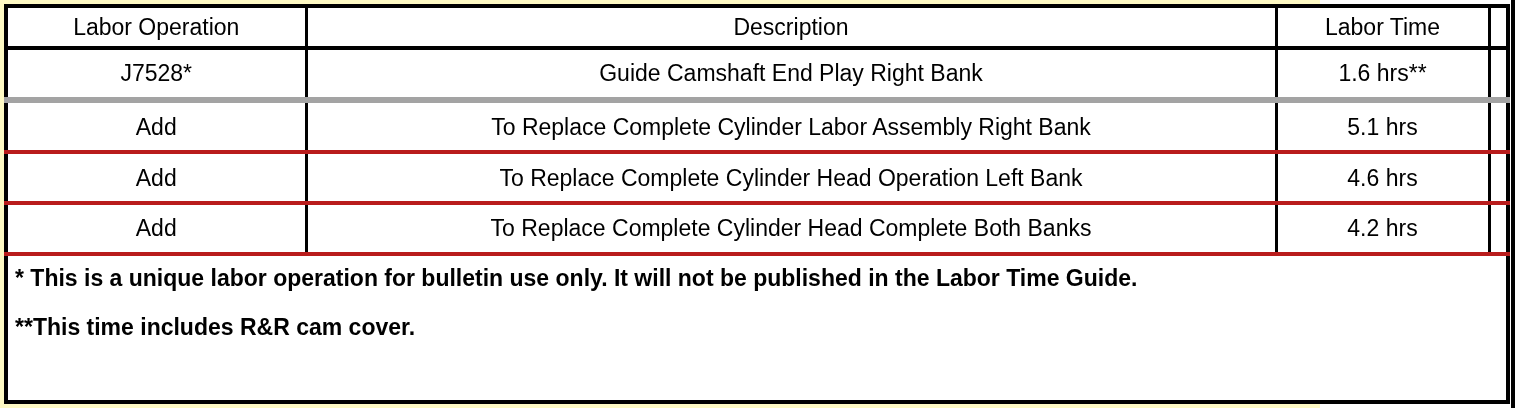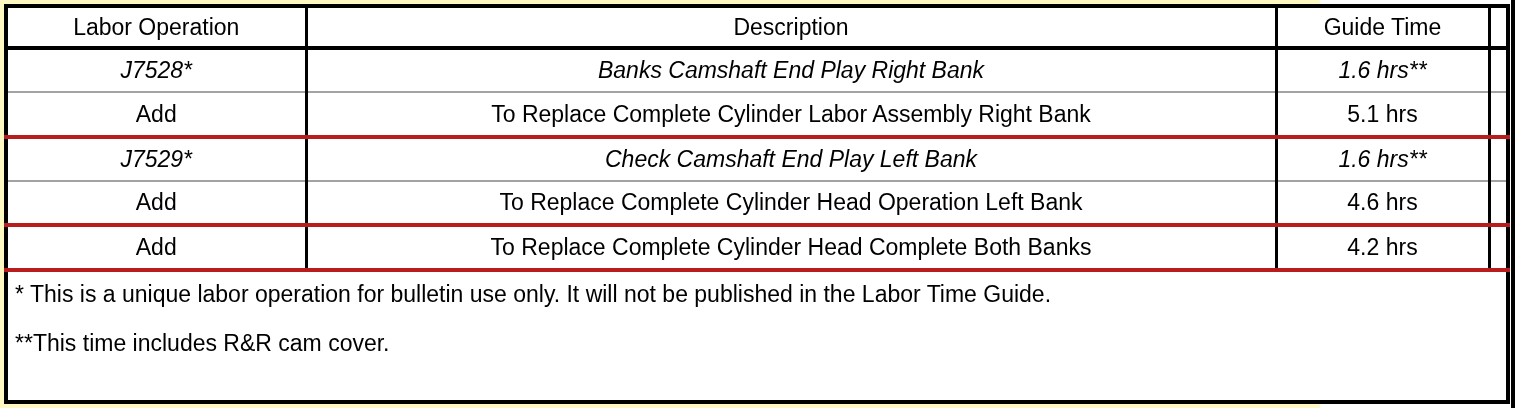--- a/index.html
+++ b/index.html
@@ -73,21 +73,21 @@
     border-left: 4px solid #000;
     border-right: 4px solid #000;
     border-bottom: 4px solid #000;
   }
 
   
   .vsep-right { border-right: 3px solid #000; }
 
   
   tr.hdr-row > * { border-bottom: 4px solid #000; height: 38px; }
-  tr.thin-bottom > * { border-bottom: 2px solid #a3a3a3; font-style: italic; }
+  tr.thin-bottom > * { border-bottom: 6px solid #a3a3a3; }
   tr.thick-bottom > * { border-bottom: 4px solid #b91c1c; }
 
   tr.data-row > * { height: 37px; }
 
   th.hdr {
     font-weight: bold;
     font-size: 24px;
   }
 
   td.desc-cell, th.hdr-desc {
@@ -99,20 +99,21 @@
   td.blank-cell { background: #ffffff; }
 
   
   tr.note-row > td {
     height: 106px;
     text-align: left;
     vertical-align: top;
     padding: 9px 0 0 7px;
     font-size: 23px;
     line-height: 1.15;
+    font-weight: bold;
   }
   .note-line {
     display: block;
     white-space: nowrap;
   }
   .note-gap {
     display: block;
     height: 22px;
   }
 </style>
@@ -128,46 +129,40 @@
       <colgroup>
         <col class="c-op">
         <col class="c-desc">
         <col class="c-time">
         <col class="c-blank">
       </colgroup>
       <thead>
         <tr class="hdr-row">
           <th class="hdr vsep-right">Labor Operation</th>
           <th class="hdr hdr-desc vsep-right">Description</th>
-          <th class="hdr vsep-right">Guide Time</th>
+          <th class="hdr vsep-right">Labor Time</th>
           <th class="blank-cell"></th>
         </tr>
       </thead>
       <tbody>
 
         <tr class="data-row thin-bottom">
           <td class="vsep-right">J7528*</td>
-          <td class="desc-cell vsep-right">Banks Camshaft End Play Right Bank</td>
+          <td class="desc-cell vsep-right">Guide Camshaft End Play Right Bank</td>
           <td class="vsep-right">1.6 hrs**</td>
           <td class="blank-cell"></td>
         </tr>
 
         <tr class="data-row thick-bottom">
           <td class="vsep-right">Add</td>
           <td class="desc-cell vsep-right">To Replace Complete Cylinder Labor Assembly Right Bank</td>
           <td class="vsep-right">5.1 hrs</td>
           <td class="blank-cell"></td>
         </tr>
 
-        <tr class="data-row thin-bottom">
-          <td class="vsep-right">J7529*</td>
-          <td class="desc-cell vsep-right">Check Camshaft End Play Left Bank</td>
-          <td class="vsep-right">1.6 hrs**</td>
-          <td class="blank-cell"></td>
-        </tr>
 
         <tr class="data-row thick-bottom">
           <td class="vsep-right">Add</td>
           <td class="desc-cell vsep-right">To Replace Complete Cylinder Head Operation Left Bank</td>
           <td class="vsep-right">4.6 hrs</td>
           <td class="blank-cell"></td>
         </tr>
 
 
         <tr class="data-row thick-bottom">

